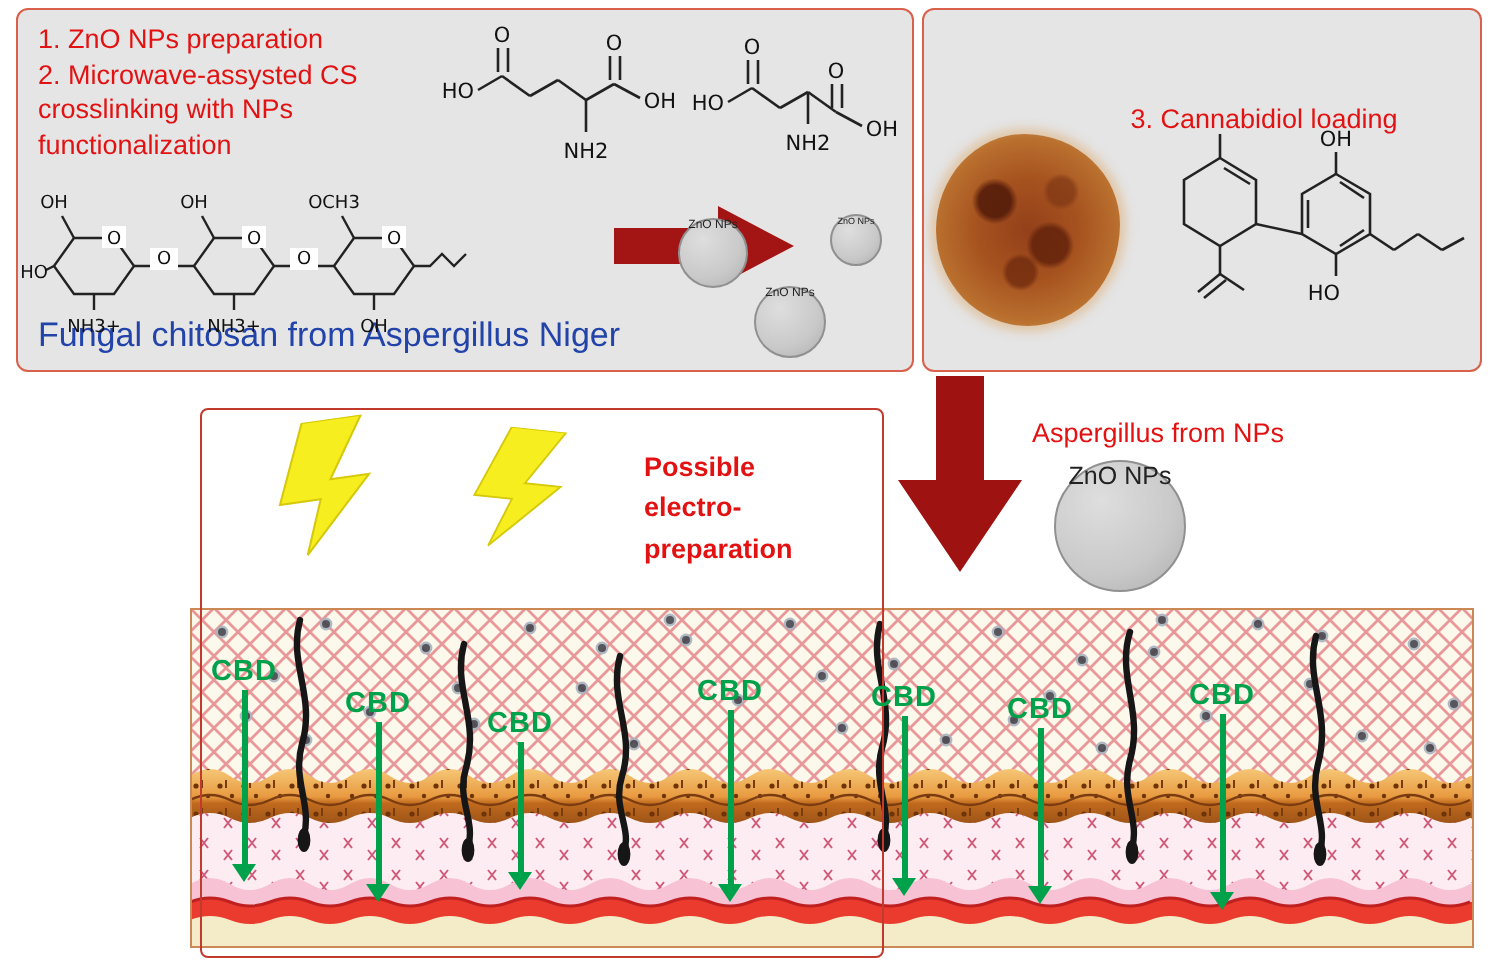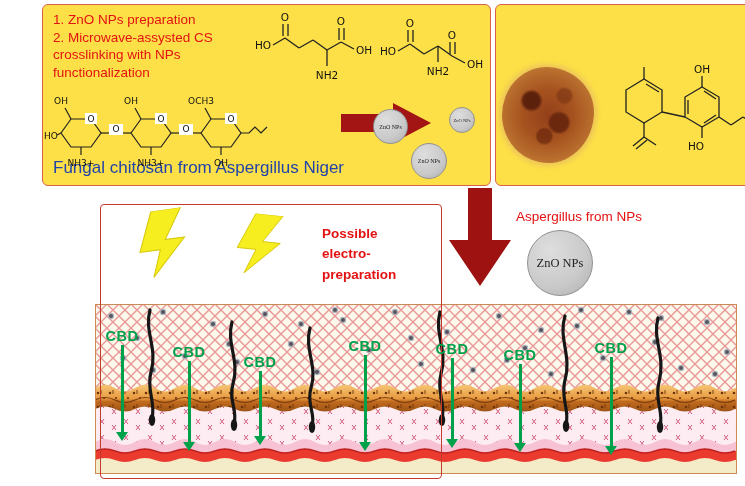--- a/index.html
+++ b/index.html
@@ -1,27 +1,27 @@
 <!DOCTYPE html>
 <html><head>
 <meta charset="utf-8">
 <style>
   html,body{margin:0;padding:0;background:#fff;}
   .stage{position:relative;width:745px;height:486px;background:#fff;overflow:hidden;
          font-family:"Liberation Sans",sans-serif;}
   .abs{position:absolute;}
   
-  .panel{position:absolute;border:1.5px solid #d9604b;border-radius:6px;background:#fde047;margin-left:34px;}
+  .panel{position:absolute;border:1.5px solid #d9604b;border-radius:6px;background:#e5e5e5;}
   .red-text{color:#e31212;font-size:13.5px;line-height:1.3;}
   .blue-text{color:#2244aa;font-size:17px;}
   
   .np{position:absolute;border-radius:50%;
       background:radial-gradient(circle at 35% 30%, #dedede, #c9c9c9 60%, #aeaeae 100%);
-      border:1px solid #909090;display:flex;align-items:center;justify-content:center;
-      color:#222;text-align:center;font-family:Liberation Serif, serif;}
+      border:1px solid #909090;display:flex;align-items:flex-start;justify-content:center;
+      color:#222;text-align:center;}
   
   .blob{position:absolute;border-radius:48% 52% 50% 50% / 50% 47% 53% 50%;
       background:
         radial-gradient(circle at 32% 35%, rgba(80,25,8,.85) 0 9%, rgba(0,0,0,0) 13%),
         radial-gradient(circle at 62% 58%, rgba(95,32,10,.8) 0 11%, rgba(0,0,0,0) 15%),
         radial-gradient(circle at 46% 72%, rgba(105,38,12,.7) 0 8%, rgba(0,0,0,0) 11%),
         radial-gradient(circle at 68% 30%, rgba(120,50,18,.6) 0 7%, rgba(0,0,0,0) 10%),
         radial-gradient(circle at 50% 50%, #93401a 0%, #a6521f 38%, #b96f2e 68%, #cf9149 86%, #e7bc7f 100%);
       box-shadow:0 0 5px 3px rgba(222,170,110,.5);}
   
@@ -230,20 +230,21 @@
     </div>
     <div class="np" style="left:368px;top:138px;width:34px;height:34px;font-size:6px;">
       <span>ZnO NPs</span>
     </div>
     <div class="np" style="left:406px;top:102px;width:24px;height:24px;font-size:4.5px;">
       <span>ZnO NPs</span>
     </div>
   </div>
 
   <div class="panel" style="left:461px;top:4px;width:278px;height:180px;z-index:2;">
+    <div class="abs red-text" style="left:70px;top:46px;width:200px;text-align:center;">3. Cannabidiol loading</div>
     <div class="blob" style="left:6px;top:62px;width:92px;height:96px;"></div>
 
     <svg class="abs" style="left:100px;top:58px;" width="172" height="118" viewBox="0 0 172 118">
       <g stroke="#222" stroke-width="1.3" fill="none">
         <polygon points="48,16 66,27 66,49 48,60 30,49 30,27"></polygon>
         <line x1="50" y1="21" x2="63" y2="29"></line>
         <line x1="48" y1="16" x2="48" y2="4"></line>
         <line x1="48" y1="60" x2="48" y2="74"></line>
         <line x1="48" y1="74" x2="37" y2="83"></line>
           <line x1="51" y1="77" x2="40" y2="86"></line>

